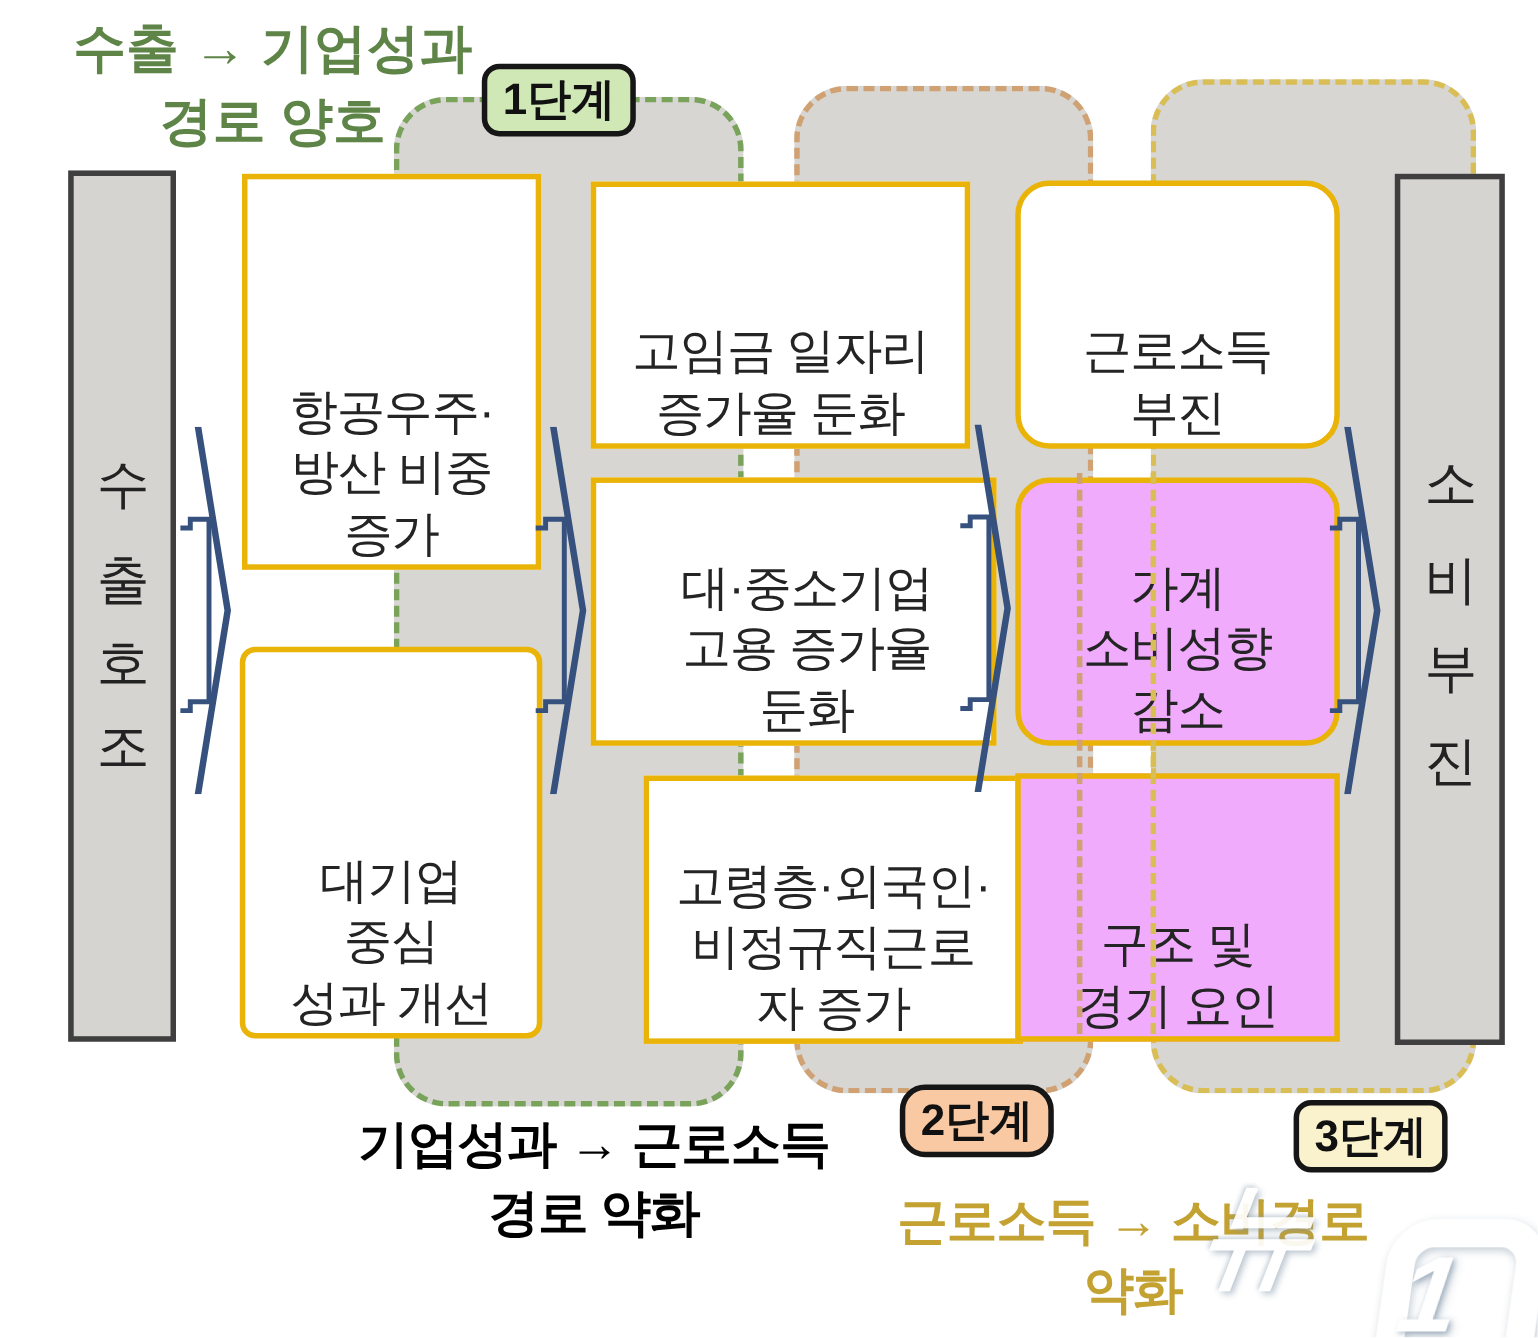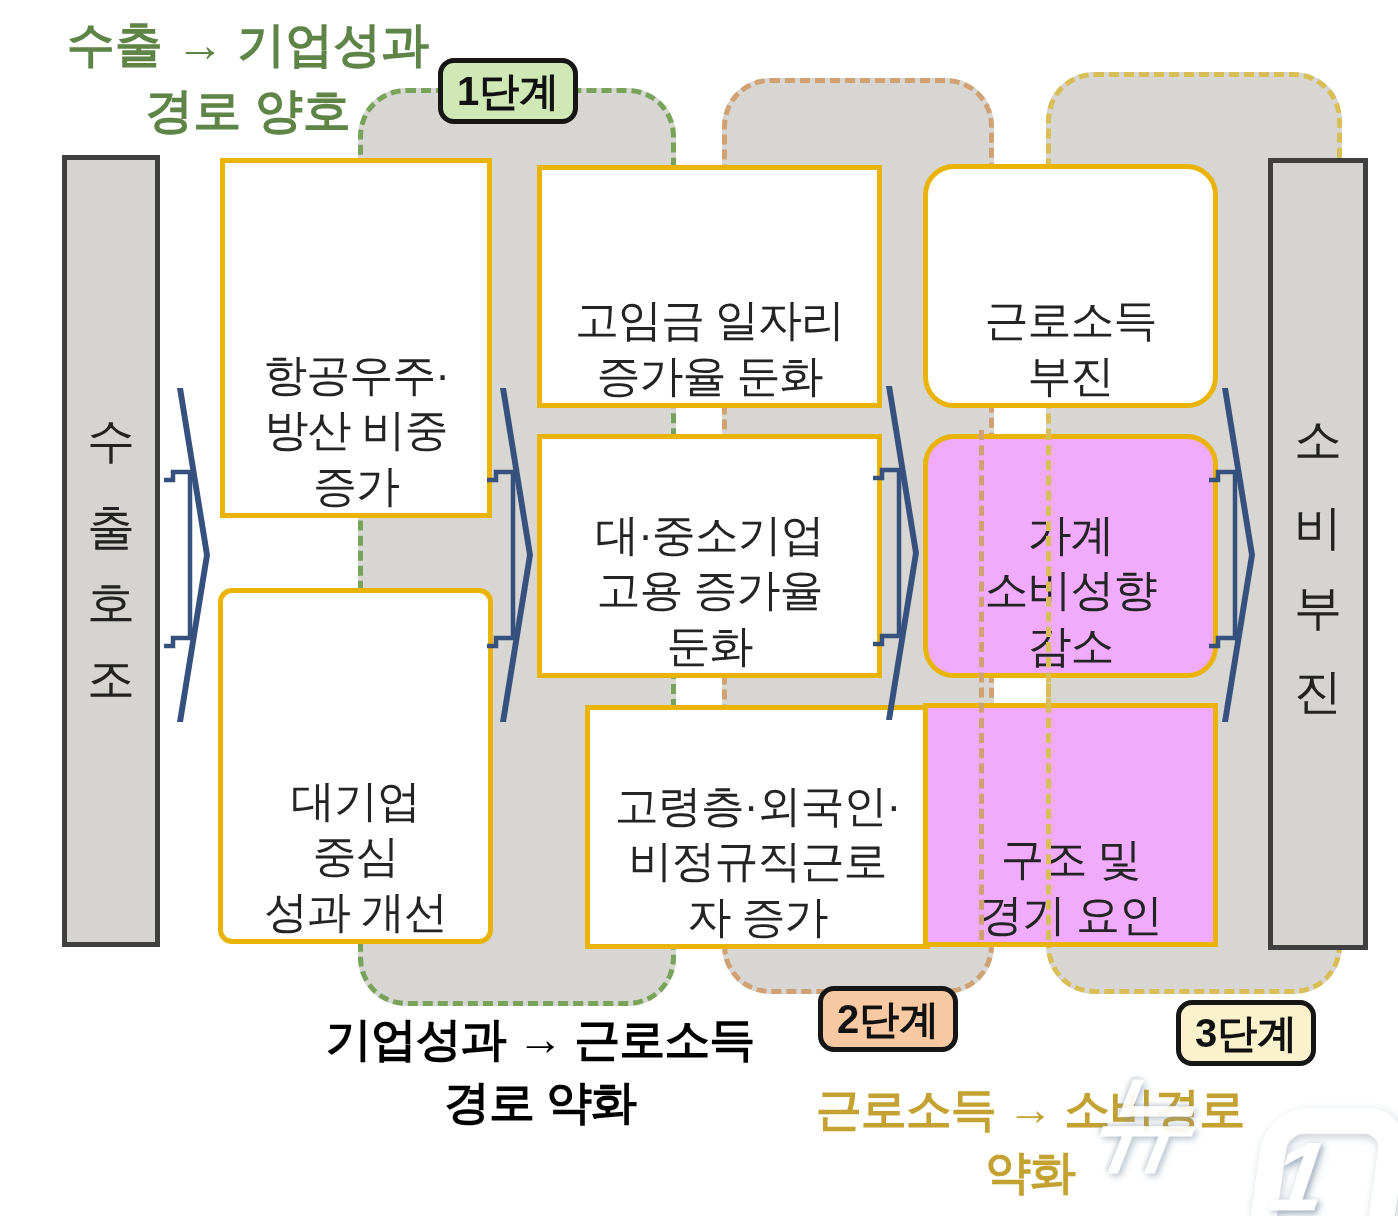--- a/index.html
+++ b/index.html
@@ -19,21 +19,21 @@
 
   
   .box{position:absolute;background:#ffffff;border:5px solid #eab308;z-index:2;
        display:flex;align-items:flex-end;justify-content:center;text-align:center;
        font-size:44px;line-height:1.26;color:#242424;letter-spacing:-1px;}
   .box span{white-space:pre-line;}
   .box--gray{background:#f0abfc;}
   .box--a{left:220px;top:158px;width:262px;height:350px;}
   .box--b{left:218px;top:588px;width:265px;height:346px;border-radius:14px;}
   .box--c{left:537px;top:165px;width:335px;height:233px;}
-  .box--d{left:537px;top:434px;width:335px;height:234px;}
+  .box--d{left:537px;top:434px;width:335px;height:234px;padding-left:24px;}
   .box--e{left:537px;top:705px;width:335px;height:234px;margin-left:48px;}
   .box--f{left:923px;top:164px;width:285px;height:234px;border-radius:31px;}
   .box--g{left:923px;top:434px;width:285px;height:234px;}
   .box--h{left:923px;top:703px;width:285px;height:234px;}
 
   
   .bar{position:absolute;background:#d5d4d1;border:5px solid #3f3f3f;z-index:4;
        display:flex;align-items:center;justify-content:center;
        writing-mode:vertical-rl;text-orientation:upright;
        font-size:48px;letter-spacing:34px;color:#222;font-weight:500;}
@@ -41,21 +41,21 @@
   .bar--right{left:1268px;top:158px;width:90px;height:782px;}
 
   
   .arrow{position:absolute;z-index:4;}
   .arrow svg{display:block;}
 
   
   .badge{position:absolute;z-index:5;border:5px solid #161616;border-radius:16px;
          font-size:40px;font-weight:700;color:#111;padding:6px 14px;line-height:1.1;}
   .badge--1{left:438px;top:58px;background:#d0e7b6;}
-  .badge--2{left:818px;top:986px;background:#f8c9a3;}
+  .badge--2{left:818px;top:986px;background:#f8c9a3;border-radius:23px;}
   .badge--3{left:1176px;top:1000px;background:#f9f2cc;}
 
   
   .pathlabel{position:absolute;z-index:2;text-align:center;font-weight:600;line-height:1.38;}
   .pathlabel .emph{font-weight:800;}
   .pathlabel--1{left:48px;top:12px;width:400px;font-size:48px;color:#5e8547;}
   .pathlabel--2{left:305px;top:1008px;width:470px;font-size:46px;color:#000000;letter-spacing:-1px;}
   .pathlabel--3{left:795px;top:1078px;width:470px;font-size:46px;color:#c3a232;letter-spacing:-1px;}
 
   

